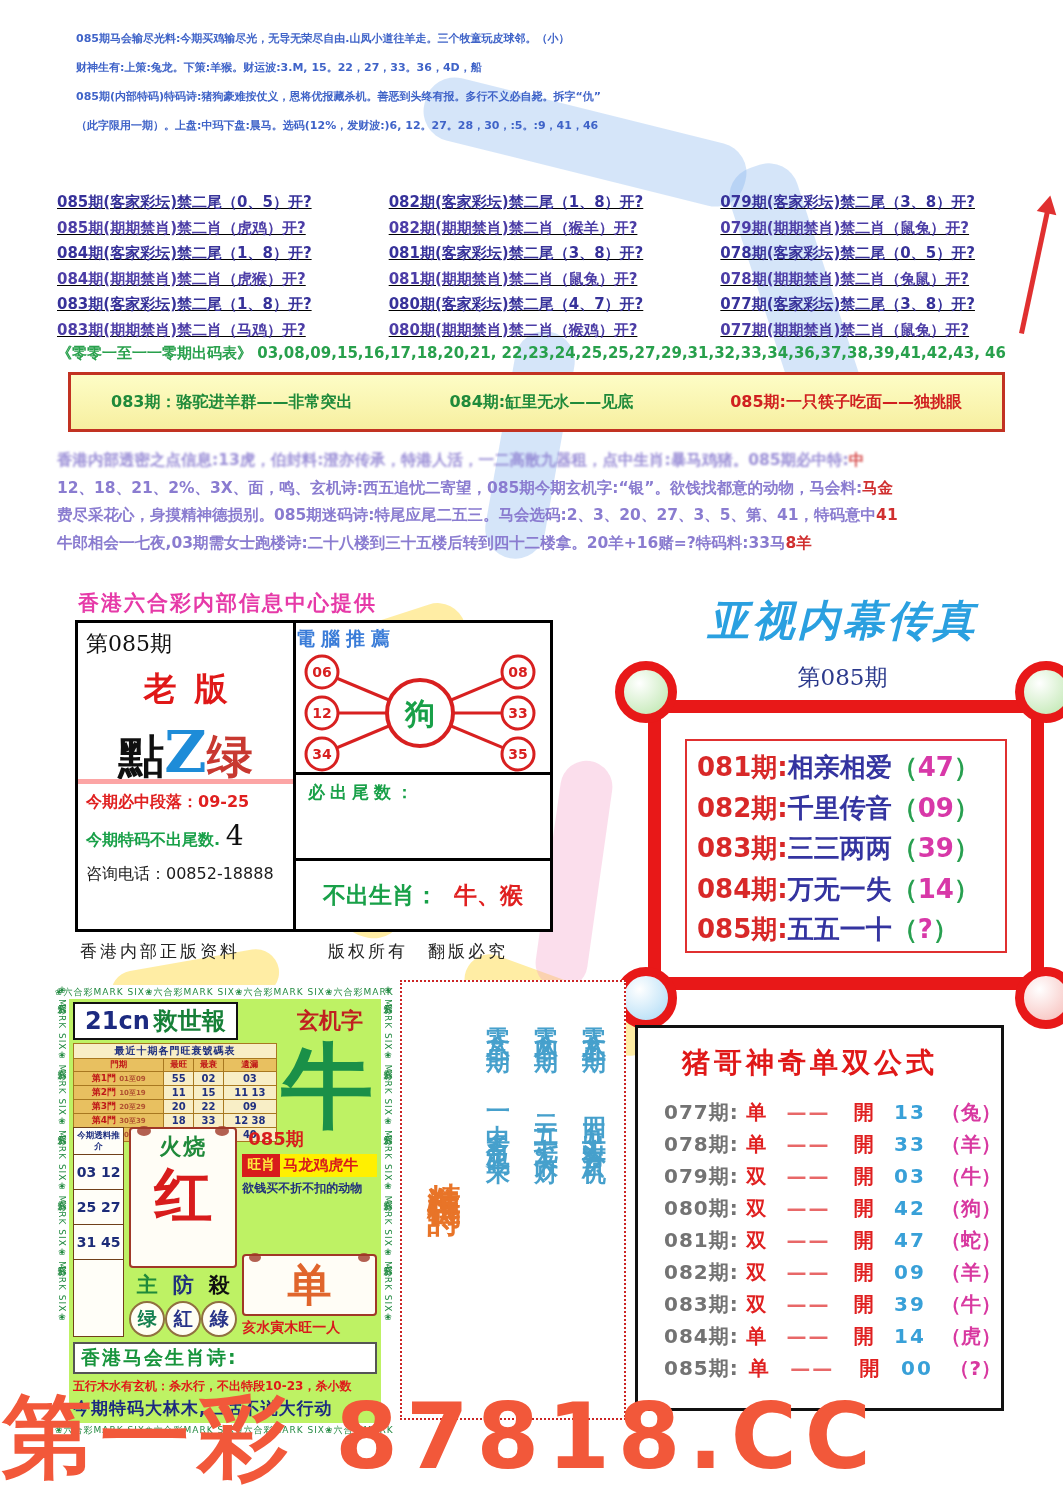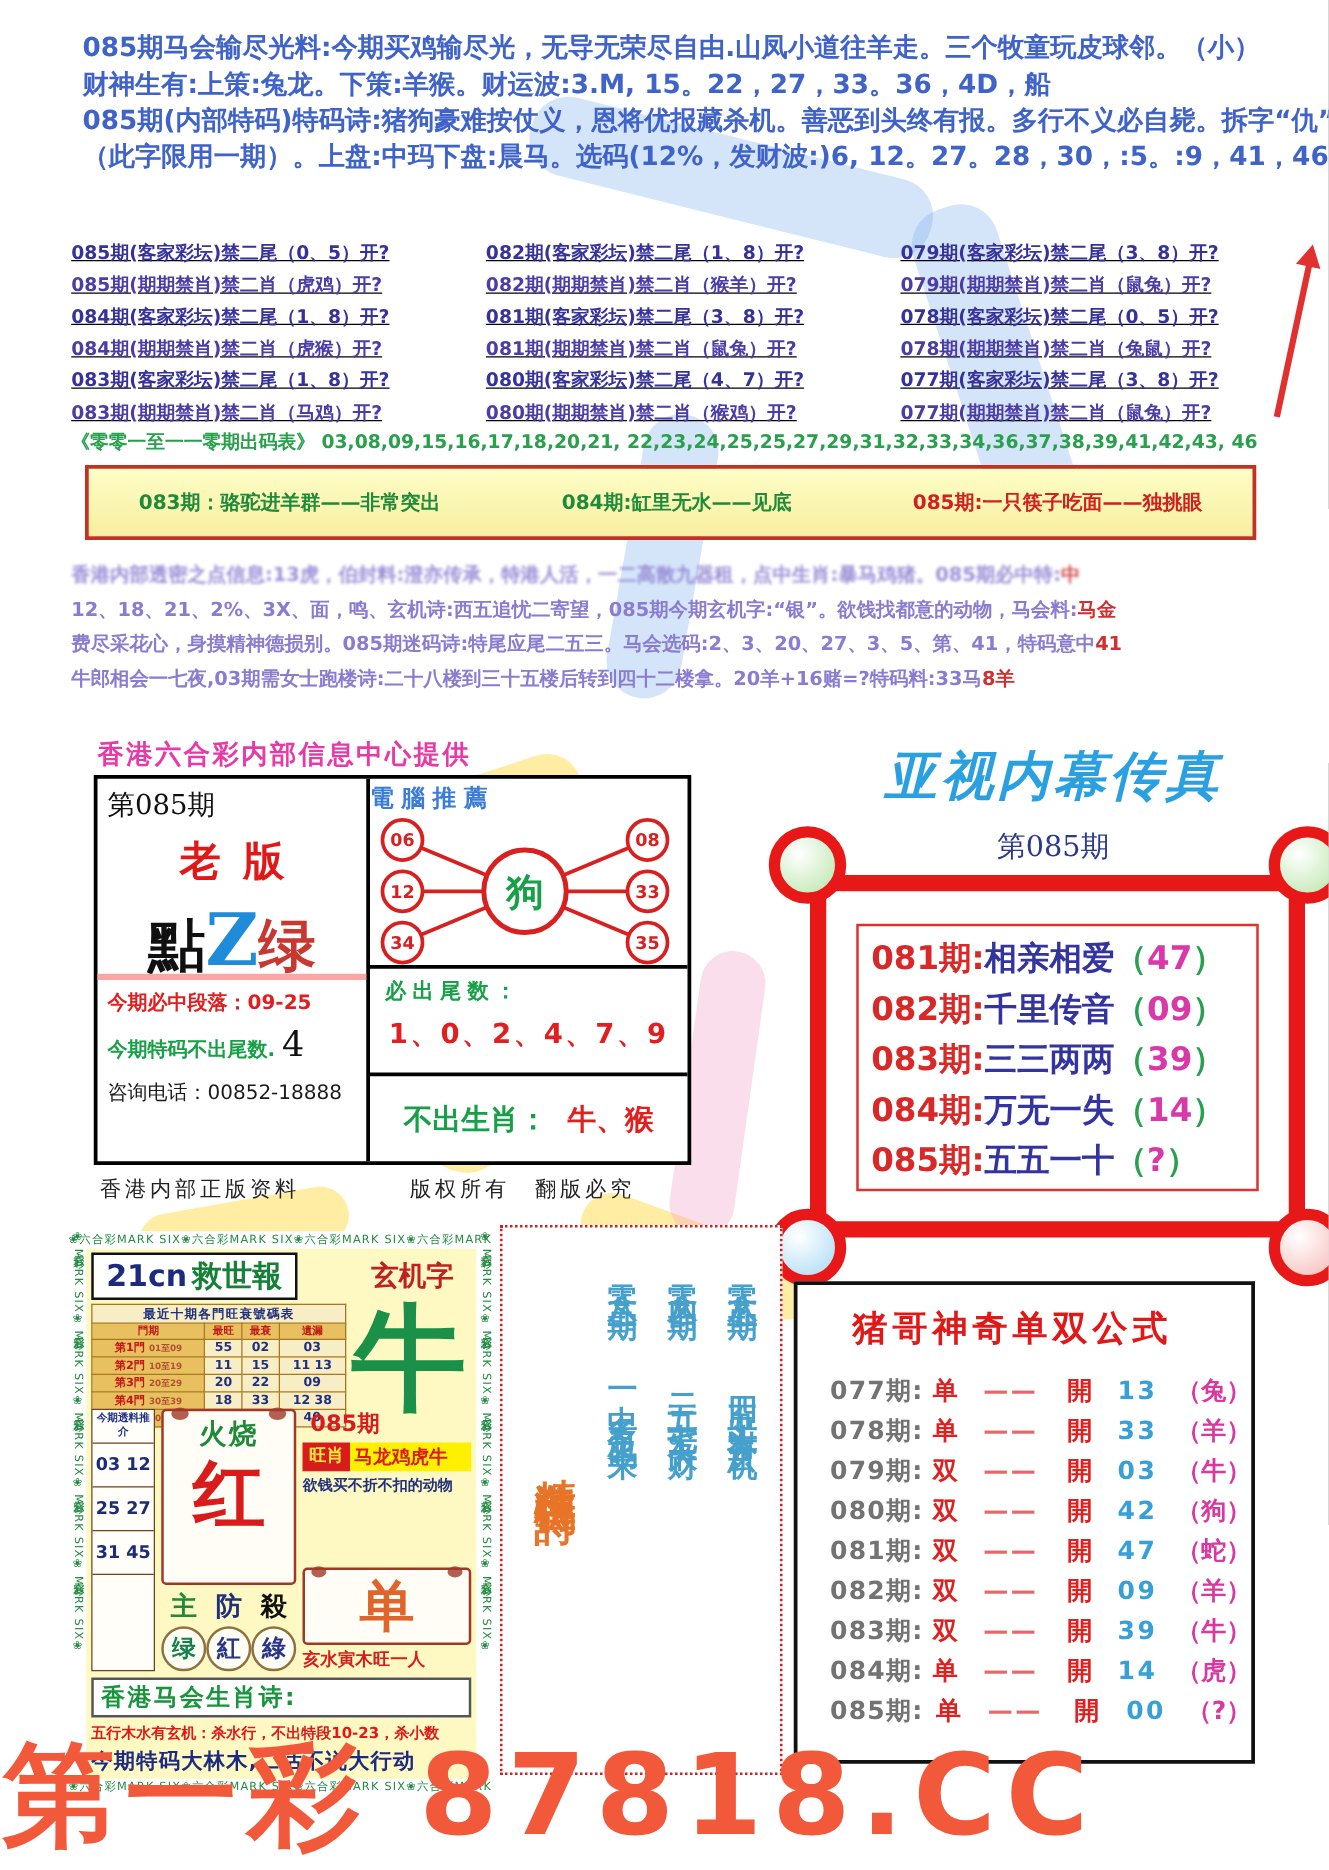--- a/index.html
+++ b/index.html
@@ -11,22 +11,22 @@
   .wm { position:absolute; border-radius:30px; pointer-events:none; }
   .wm-blue  { background:rgba(125,175,235,0.32); }
   .wm-yel   { background:rgba(255,222,90,0.55); }
   .wm-pink  { background:rgba(244,160,200,0.35); }
   .red-arrow { position:absolute; left:1033px; top:200px; width:5px; height:135px;
                background:#e03030; transform:rotate(12deg); }
   .red-arrow::before { content:""; position:absolute; top:-16px; left:-8px;
                border:10px solid transparent; border-bottom:18px solid #e03030; }
 
   
-  .top-notes { position:absolute; left:66px; top:24px; width:950px;
-               color:#3f63c8; font-weight:bold; font-size:21px; line-height:29px; }
+  .top-notes { position:absolute; left:76px; top:24px; width:950px;
+               color:#3f63c8; font-weight:bold; font-size:11px; line-height:29px; }
   .top-notes div { white-space:nowrap; }
 
   
   .ban-grid { position:absolute; left:57px; top:190px; width:995px; display:flex; }
   .ban-col { width:33.4%;text-decoration:underline; }
   .ban-col div { font-size:15px; font-weight:bold; color:#4c3da6;
                  line-height:25.5px; white-space:nowrap; }
   .ban-col div:nth-child(odd) { color:#37329a; }
 
   
@@ -107,21 +107,21 @@
   .r-num   { color:#d838a8; }
 
   
   .rescue { position:absolute; left:55px; top:985px; width:340px; height:452px; background:#fff; }
   .strip { position:absolute; color:#238a42; font-size:9px; overflow:hidden;
            white-space:nowrap; line-height:14px; letter-spacing:1px; }
   .strip-top    { left:0; right:0; top:0; height:14px; text-align:center; }
   .strip-bottom { left:0; right:0; bottom:0; height:14px; text-align:center; }
   .strip-left   { top:0; bottom:0; left:0; width:14px; writing-mode:vertical-rl; }
   .strip-right  { top:0; bottom:0; right:0; width:14px; writing-mode:vertical-rl; }
-  .rescue-content { position:absolute; inset:14px; background:#fef9c3; padding:3px 4px;
+  .rescue-content { position:absolute; inset:14px; background:#bef264; padding:3px 4px;
                     display:flex; flex-direction:column; overflow:hidden; }
   .row-a { height:38px; display:flex; align-items:center; }
   .masthead-box { border:2px solid #111; background:#fff; padding:1px 10px; display:flex;
                   align-items:baseline; gap:4px; }
   .mh-brand { color:#1c2a80; font-size:24px; font-weight:bold; }
   .mh-name  { color:#178038; font-size:24px; font-weight:bold; font-family:"DejaVu Serif", serif; }
   .xuanji-label { margin-left:auto; margin-right:14px; color:#c02020;
                   font-size:22px; font-weight:bold; font-family:"DejaVu Serif", serif; }
   .row-b { height:80px; display:flex; margin-top:3px; }
   .gate-table { width:204px; border-collapse:collapse; background:#f0dc9c; }
@@ -321,21 +321,20 @@
             <text x="26" y="107">34</text>
             <text x="222" y="25">08</text>
             <text x="222" y="66">33</text>
             <text x="222" y="107">35</text>
           </g>
           <text x="124" y="72" fill="#18a048" font-size="30" font-weight="bold" text-anchor="middle">狗</text>
         </svg>
       </div>
       <div class="tail-cell">
         <div class="tail-label">必出尾数：</div>
-        <div class="tail-value">1、0、2、4、7、9</div>
       </div>
       <div class="zodiac-cell">
         <span class="zodiac-label">不出生肖：</span>
         <span class="zodiac-value">牛、猴</span>
       </div>
     </div>
   </div>
   <div class="box-footer-left">香港内部正版资料</div>
   <div class="box-footer-right">版权所有　翻版必究</div>
 

